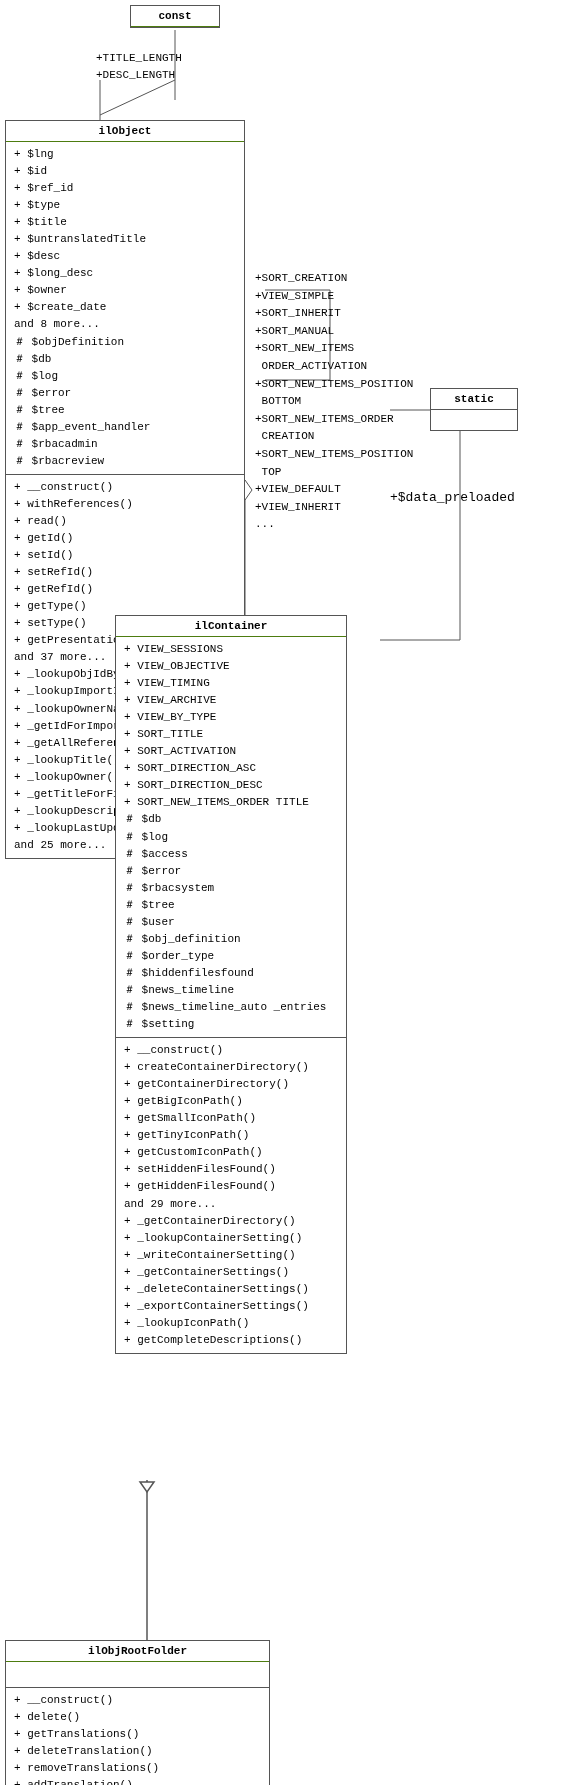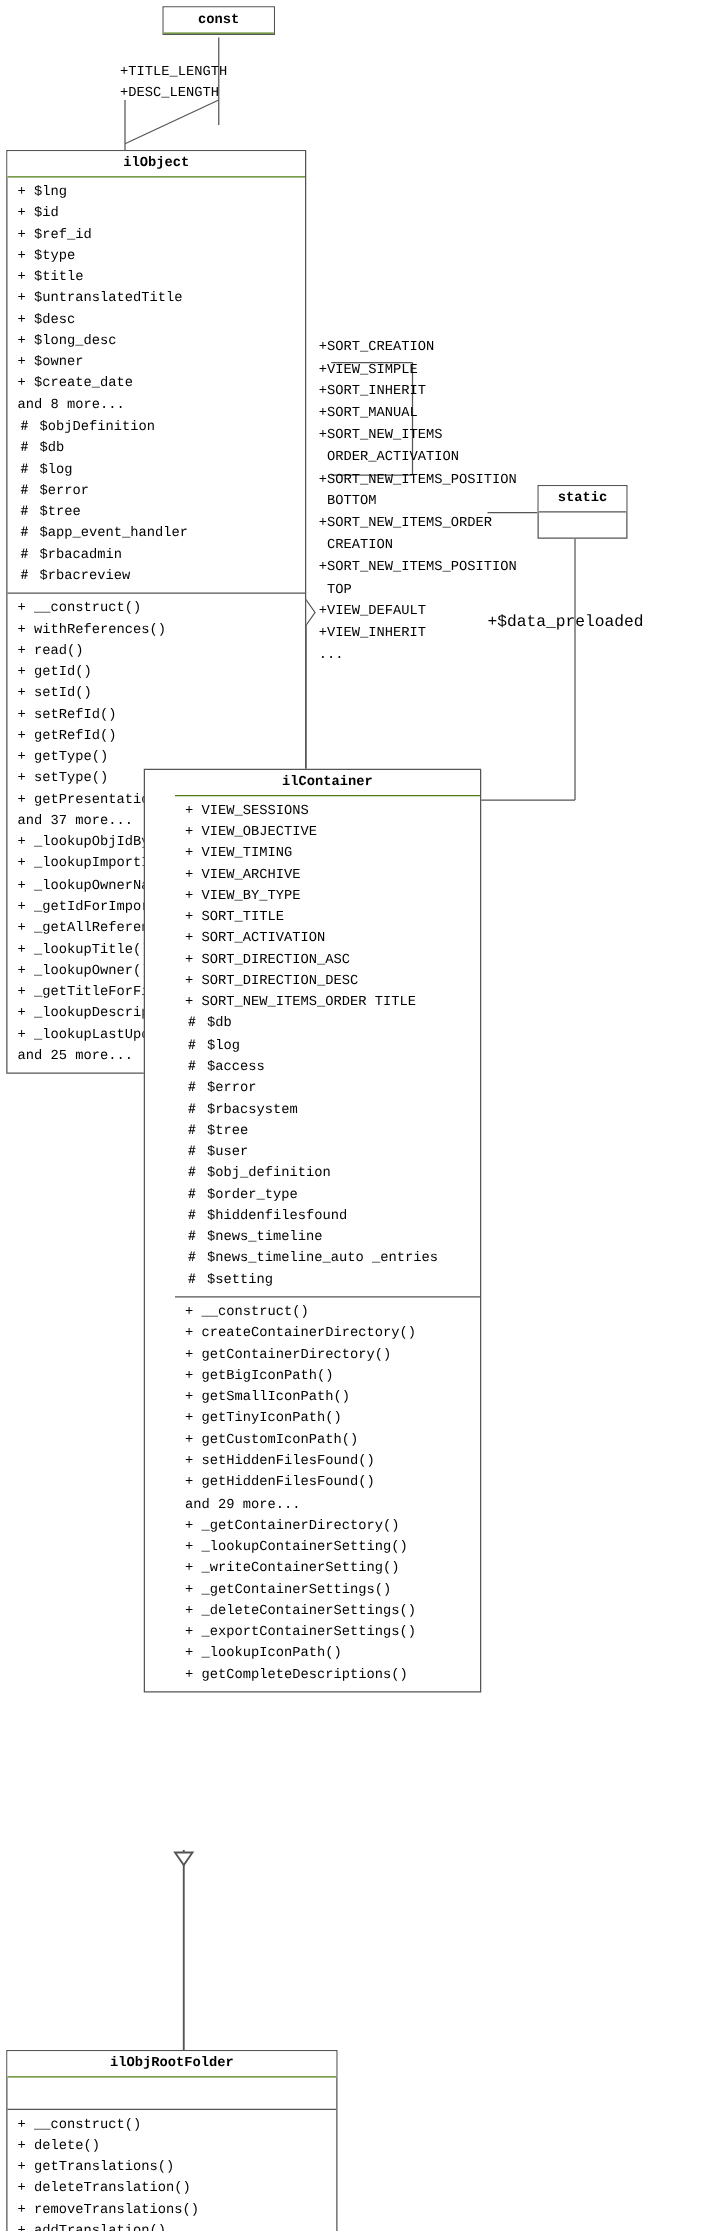--- a/index.html
+++ b/index.html
@@ -191,30 +191,30 @@
     <p>&nbsp;BOTTOM</p>
     <p>+SORT_NEW_ITEMS_ORDER</p>
     <p>&nbsp;CREATION</p>
     <p>+SORT_NEW_ITEMS_POSITION</p>
     <p>&nbsp;TOP</p>
     <p>+VIEW_DEFAULT</p>
     <p>+VIEW_INHERIT</p>
     <p>...</p>
   </div>
 
-  <div class="static-box" style="top:388px; left:430px; width:72px;">
+  <div class="static-box" style="top:388px; left:430px; width:88px;">
     <div class="static-title">static</div>
     <div class="static-body"></div>
   </div>
 
   <div style="position:absolute; top:490px; left:390px; font-size:13px;">
     +$data_preloaded
   </div>
 
-  <div class="uml-box" style="top:615px; left:115px; width:270px;padding-left:24px;">
+  <div class="uml-box" style="top:615px; left:115px; width:232px;">
     <div class="uml-box-title">ilContainer</div>
     <div class="uml-box-section">
       <p>+ VIEW_SESSIONS</p>
       <p>+ VIEW_OBJECTIVE</p>
       <p>+ VIEW_TIMING</p>
       <p>+ VIEW_ARCHIVE</p>
       <p>+ VIEW_BY_TYPE</p>
       <p>+ SORT_TITLE</p>
       <p>+ SORT_ACTIVATION</p>
       <p>+ SORT_DIRECTION_ASC</p>

